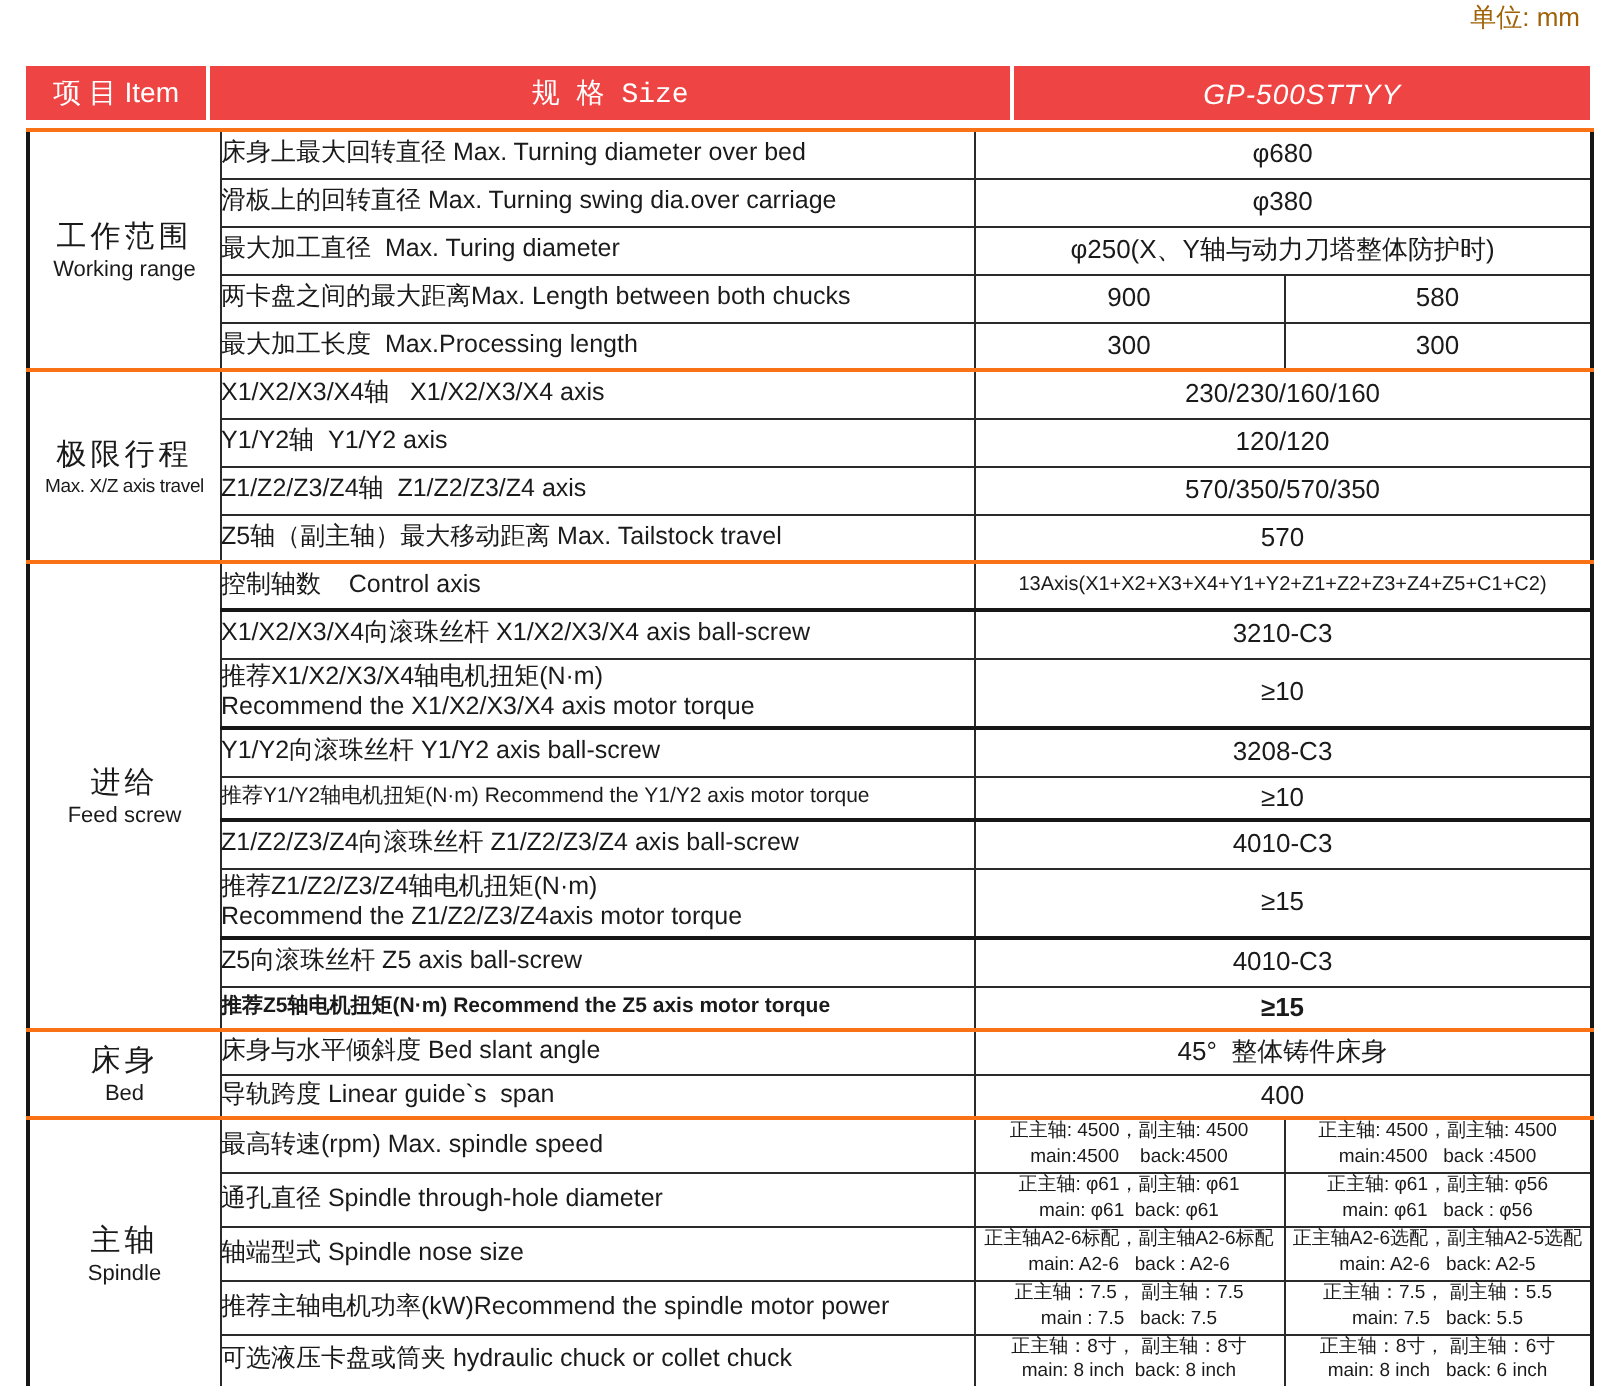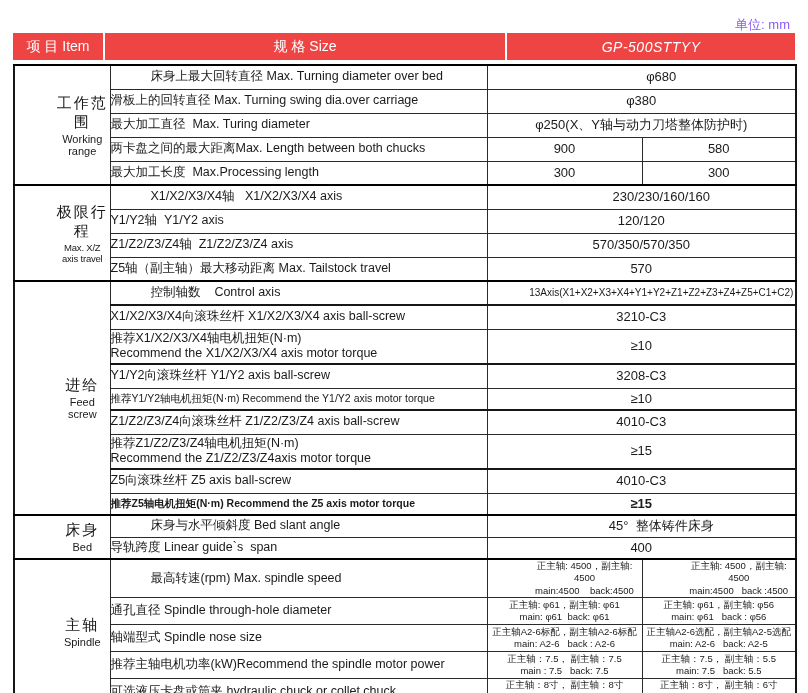--- a/index.html
+++ b/index.html
@@ -2,46 +2,46 @@
 <html><head>
 <meta charset="utf-8">
 <style>
   html,body{margin:0;padding:0;}
   body{
     width:808px;height:693px;position:relative;background:#ffffff;
     font-family:"Liberation Sans","DejaVu Sans",sans-serif;color:#1a1a1a;
     -webkit-font-smoothing:antialiased;
   }
   .unit-label{
-    position:absolute;top:16px;right:18px;font-size:13px;color:#8b5cf6;text-align:center;
+    position:absolute;top:0;right:18px;font-size:13px;color:#a16207;text-align:center;
   }
   
   .header-bar{
     position:absolute;left:13px;top:33px;width:782px;height:27px;
     background:#ef4444;color:#ffffff;display:flex;align-items:center;
     font-size:14px;
   }
   .header-bar .hcell{
     display:flex;align-items:center;justify-content:center;height:100%;
     box-sizing:border-box;
   }
   .hcell.item{width:96px;}
-  .hcell.size{width:429px;border-left:2px solid #ffffff;}
+  .hcell.size{width:429px;border-left:2px solid #ffffff;font-family:Liberation Mono, monospace;}
   .hcell.model{width:309px;border-left:2px solid #ffffff;letter-spacing:.5px;font-style:italic;}
   
   table.spec-table{
     position:absolute;left:13px;top:64px;width:782px;
     border-collapse:collapse;table-layout:fixed;
   }
   table.spec-table td{
     border:1px solid #2a2a2a;box-sizing:border-box;padding:0;
     vertical-align:middle;
   }
   table.spec-table{border:2px solid #161616;}
-  tr.sec-start td{border-top:2px solid #000000;padding-left:40px;}
+  tr.sec-start td{border-top:2px solid #f97316;}
   tr.thick-top td{border-top:2px solid #161616;}
   td.sec-label{text-align:center;padding:0 2px;}
   .sec-cn{font-size:15px;letter-spacing:2px;}
   .sec-en{font-size:11px;margin-top:1px;}
   .sec-en.small{font-size:9.5px;letter-spacing:-0.2px;}
   td.spec{padding:1px 4px 1px 8px;font-size:12.5px;line-height:1.25;}
   td.spec.small{font-size:10.5px;margin-left:22px;}
   td.spec .spec-line{white-space:pre-wrap;overflow:hidden;}
   td.val{text-align:center;font-size:13px;line-height:1.2;}
   td.val .val-line{white-space:pre-wrap;}

